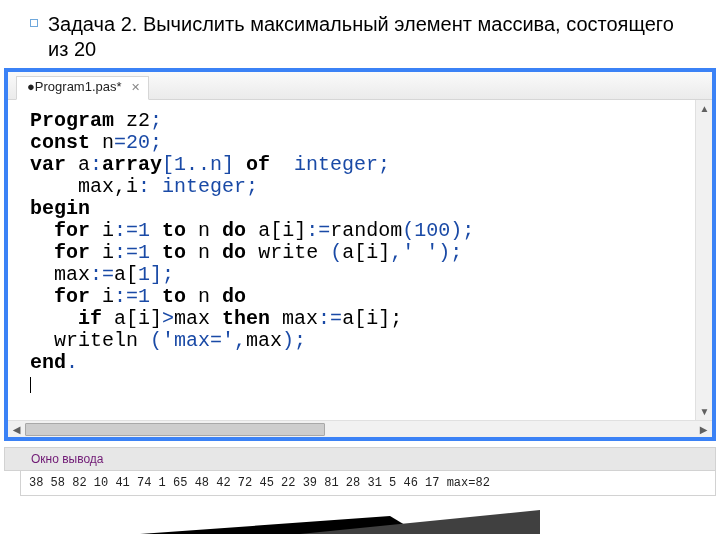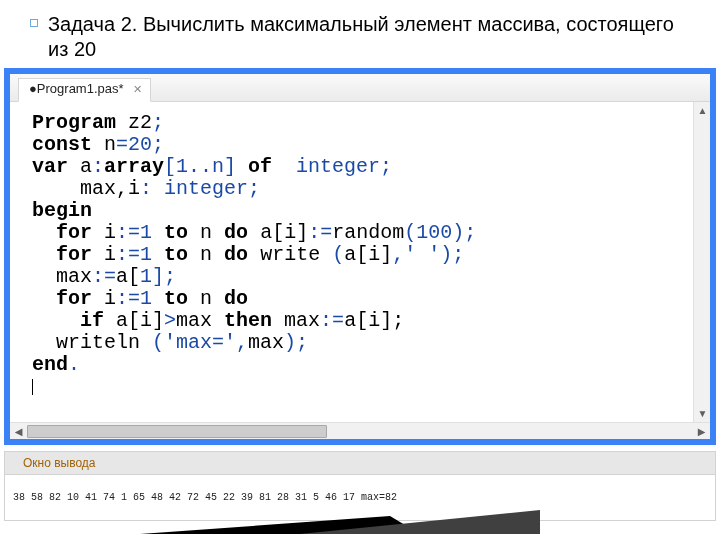--- a/index.html
+++ b/index.html
@@ -28,21 +28,21 @@
     flex-shrink: 0;
   }
   .title-text {
     font-weight: normal;
     font-size: 20px;
     line-height: 1.25;
     color: #000;
   }
   .ide {
     margin: 6px 4px 0 4px;
-    border: 6px solid #3b82f6;
+    border: 4px solid #3b82f6;
     background: #fff;
     position: relative;
   }
   .tab-bar {
     height: 28px;
     background: linear-gradient(to bottom, #fafafa, #ebebeb);
     border-bottom: 1px solid #d6d6d6;
     display: flex;
     align-items: center;
     padding-left: 8px;
@@ -137,32 +137,32 @@
     width: 300px;
     height: 13px;
     background: #cdcdcd;
     border: 1px solid #a8a8a8;
     border-radius: 1px;
   }
   .output-title-bar {
     margin: 6px 4px 0 4px;
     background: #e7e7e7;
     border: 1px solid #d2d2d2;
-    padding: 4px 18px;
+    padding: 4px 26px;
     font-size: 12px;
-    color: #a16207;
+    color: #701a75;
   }
   .output {
-    margin: 0 4px 0 4px;
+    margin: 0 4px 0 20px;
     border: 1px solid #d2d2d2;
     border-top: none;
     background: #fff;
-    padding: 17px 8px;
+    padding: 5px 8px;
     font-family: Consolas, "Courier New", monospace;
-    font-size: 10px;
+    font-size: 12px;
     color: #222;
   }
   .decoration {
     position: absolute;
     left: 140px;
     bottom: 4px;
     width: 400px;
     height: 30px;
     pointer-events: none;
   }

